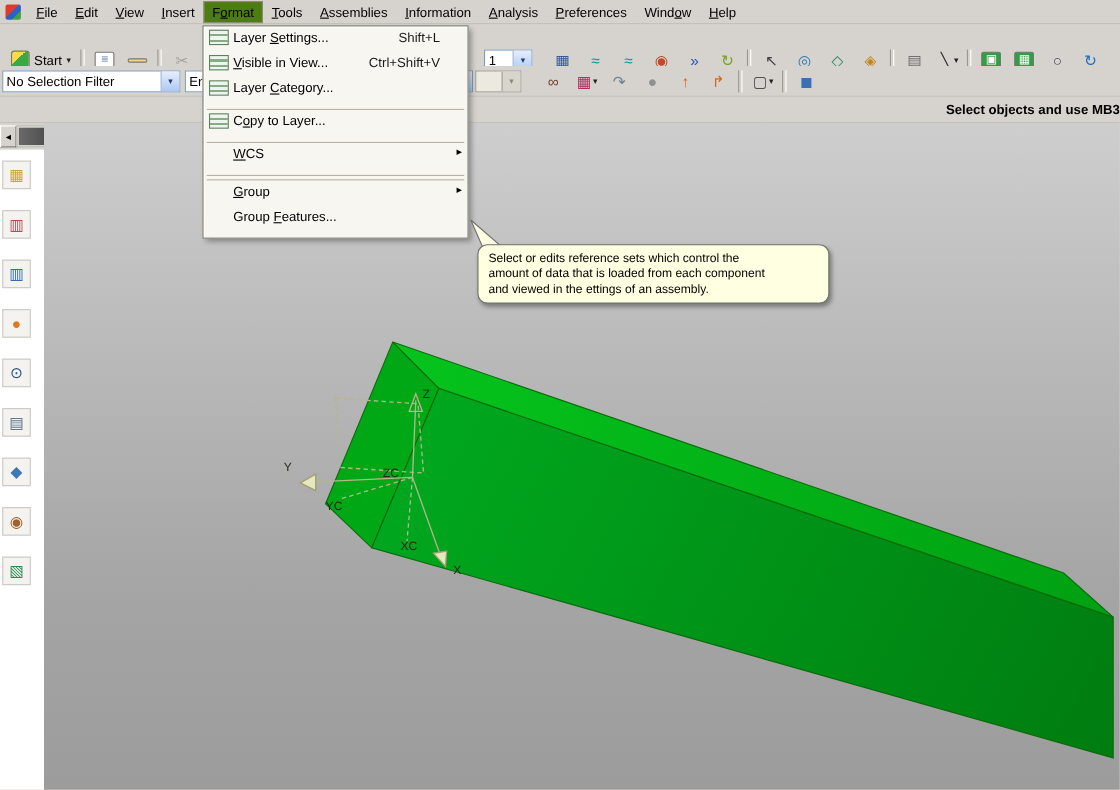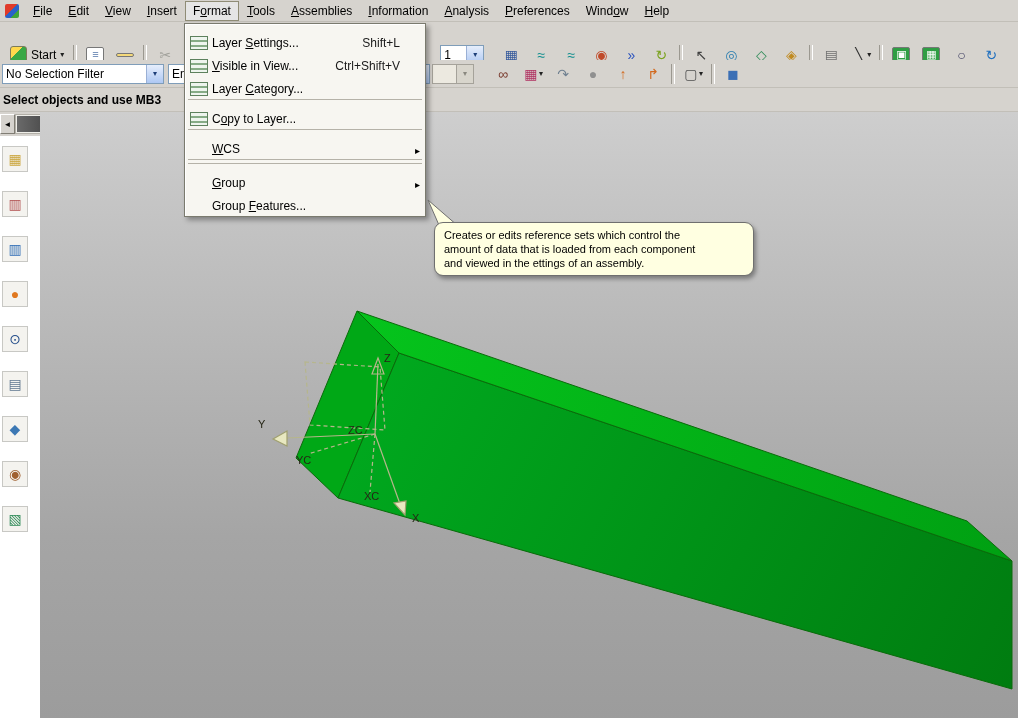--- a/index.html
+++ b/index.html
@@ -7,33 +7,33 @@
        font-family:"Liberation Sans","DejaVu Sans",sans-serif;font-size:12px;color:#000;}
   .app{position:relative;width:1018px;height:718px;}
 
   
   .menubar{position:absolute;left:0;top:0;width:100%;height:22px;background:#d6d3ce;
            display:flex;align-items:center;padding-left:3px;box-sizing:border-box;
            border-bottom:1px solid #c2bfb8;}
   .appicon{width:14px;height:14px;margin:0 6px 0 2px;border-radius:2px;
            background:linear-gradient(135deg,#e03a2a 0 45%,#2a62c8 45% 70%,#3fa43a 70%);}
   .mbi{padding:3px 8px;cursor:default;white-space:nowrap;}
-  .mbi.active{background:#e5e5e5;border:1px solid #8f8c76;padding:2px 7px;}
+  .mbi.active{background:#4d7c0f;border:1px solid #8f8c76;padding:2px 7px;}
   .mbi u{text-decoration:underline;}
 
   
   .row1{position:absolute;left:0;top:36px;width:100%;height:38px;background:#d6d3ce;
         display:flex;align-items:center;padding:0 4px;box-sizing:border-box;
         border-bottom:1px solid #c2bfb8;}
   .row2{position:absolute;left:0;top:60px;width:100%;height:28px;background:#d6d3ce;
         display:flex;align-items:center;padding:0 2px;box-sizing:border-box;
         border-bottom:1px solid #c2bfb8;}
   .cuebar{position:absolute;left:0;top:88px;width:100%;height:24px;background:#d6d3ce;
         font-weight:bold;line-height:24px;padding-left:3px;box-sizing:border-box;
-        border-bottom:1px solid #c2bfb8;white-space:nowrap;overflow:hidden;}
+        border-bottom:1px solid #c2bfb8;white-space:nowrap;overflow:hidden;text-align:right;}
   .strip{position:absolute;left:0;top:112px;width:184px;height:24px;background:#d6d3ce;}
 
   .startbtn{display:flex;align-items:center;gap:4px;padding:3px 6px;cursor:default;}
   .starticon{width:15px;height:15px;border-radius:3px;
              background:linear-gradient(135deg,#ffd84d 0 40%,#39a845 40%);border:1px solid #7b7b5a;}
   .caret{font-size:8px;color:#222;display:none;}
   .has-caret .caret{display:inline;}
   .startbtn .caret{display:inline;}
 
   .tbtn{width:28px;height:24px;display:flex;align-items:center;justify-content:center;
@@ -69,21 +69,21 @@
 
   
   .viewport{position:absolute;left:40px;top:112px;width:978px;height:606px;
         background:linear-gradient(180deg,#cecece 0%,#b9b9b9 35%,#a5a5a5 70%,#9c9c9c 100%);}
   .viewport svg{position:absolute;left:0;top:0;}
 
   
   .fmtmenu{position:absolute;left:184px;top:23px;width:242px;z-index:50;
         background:#f7f6f1;border:1px solid #7a7a6e;padding:3px 0;box-sizing:border-box;
         box-shadow:3px 3px 5px rgba(0,0,0,.35), inset 1px 1px 0 #ffffff;}
-  .mi{display:flex;align-items:flex-end;height:23px;padding:0 3px;cursor:default;}
+  .mi{display:flex;align-items:flex-start;height:23px;padding:0 3px;cursor:default;}
   .mi u{text-decoration:underline;}
   .mi-icon{width:18px;height:14px;margin:0 4px 0 2px;box-sizing:border-box;flex:none;}
   .mi.icon-layers .mi-icon{background:repeating-linear-gradient(180deg,#eef5ee 0 3px,#86ac86 3px 5px);
         border:1px solid #5d815d;}
   .mi-flex{flex:1;}
   .mi-shortcut{padding-right:8px;color:#1a1a1a;}
   .mi-sub{width:12px;text-align:right;font-size:10px;visibility:hidden;padding-right:2px;}
   .mi.has-sub .mi-sub{visibility:visible;}
   .mi.selected{background:#2f63c0;color:#fff;}
   .mi.selected .mi-shortcut{color:#fff;}
@@ -444,19 +444,19 @@
     <span class="mi-shortcut"></span>
     <span class="mi-sub">▸</span>
   </div>
     </div>
 
   <div class="tipwrap">
     <svg class="tippointer" width="40" height="44">
       <polygon points="4,4 34,30 18,36" fill="#ffffe1" stroke="#6f6f6f" stroke-width="1"></polygon>
     </svg>
     <div class="tipbubble">
-      <div>Creates or edits reference sets which control the</div>
+      <div>Select or edits reference sets which control the</div>
       <div>amount of data that is loaded from each component</div>
       <div>and viewed in the ettings of an assembly.</div>
     </div>
   </div>
 
 </div>
 
 </body></html>

